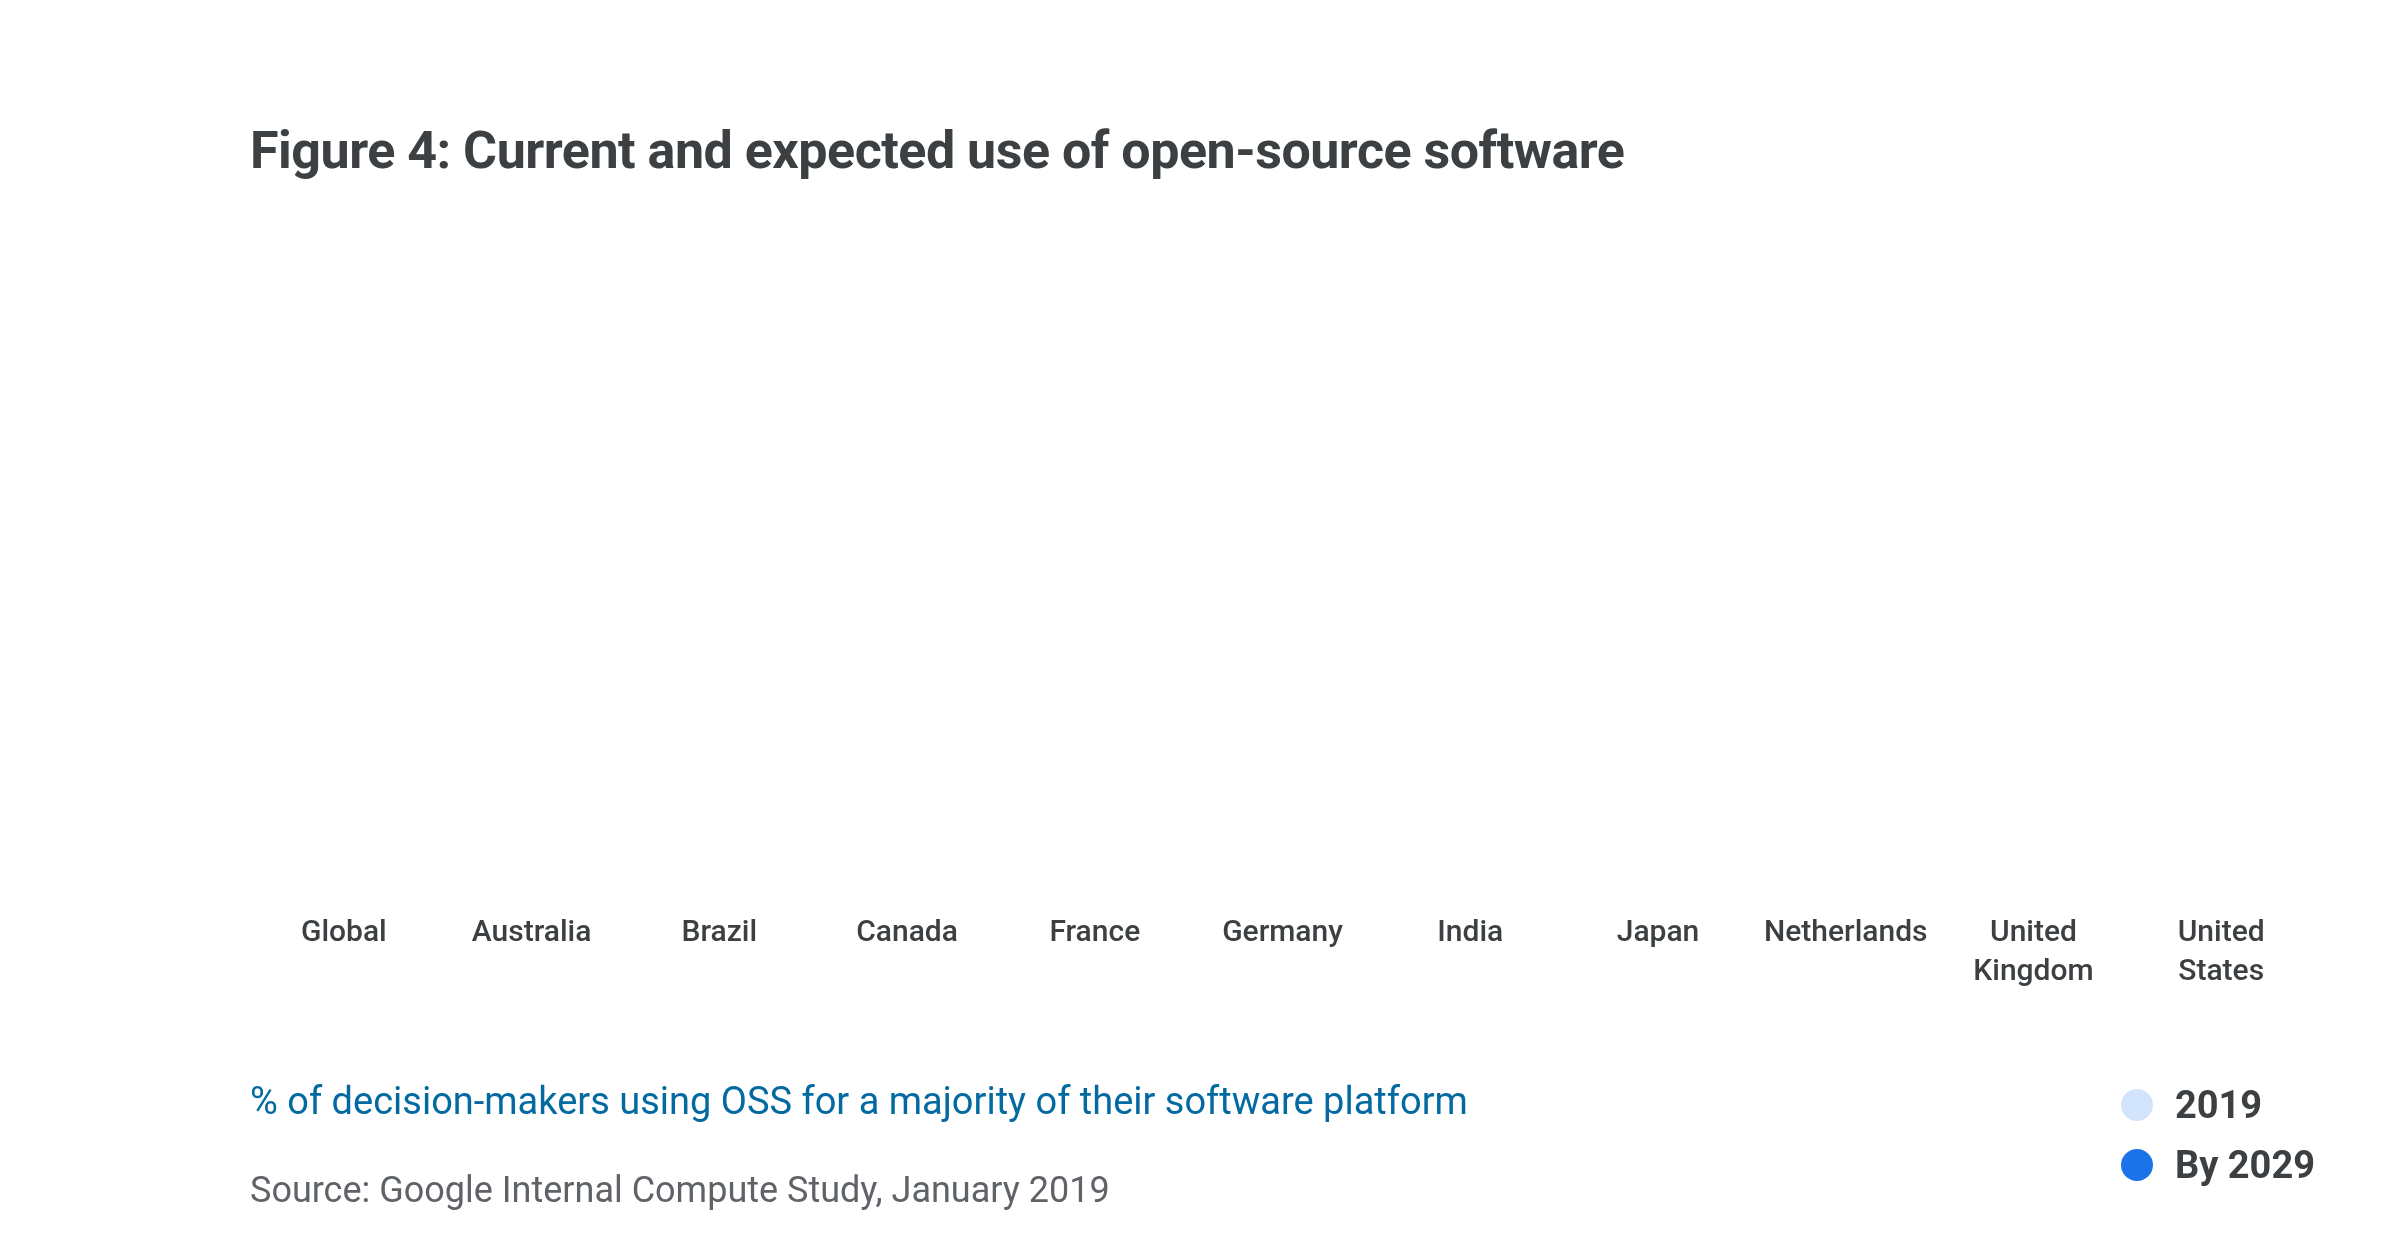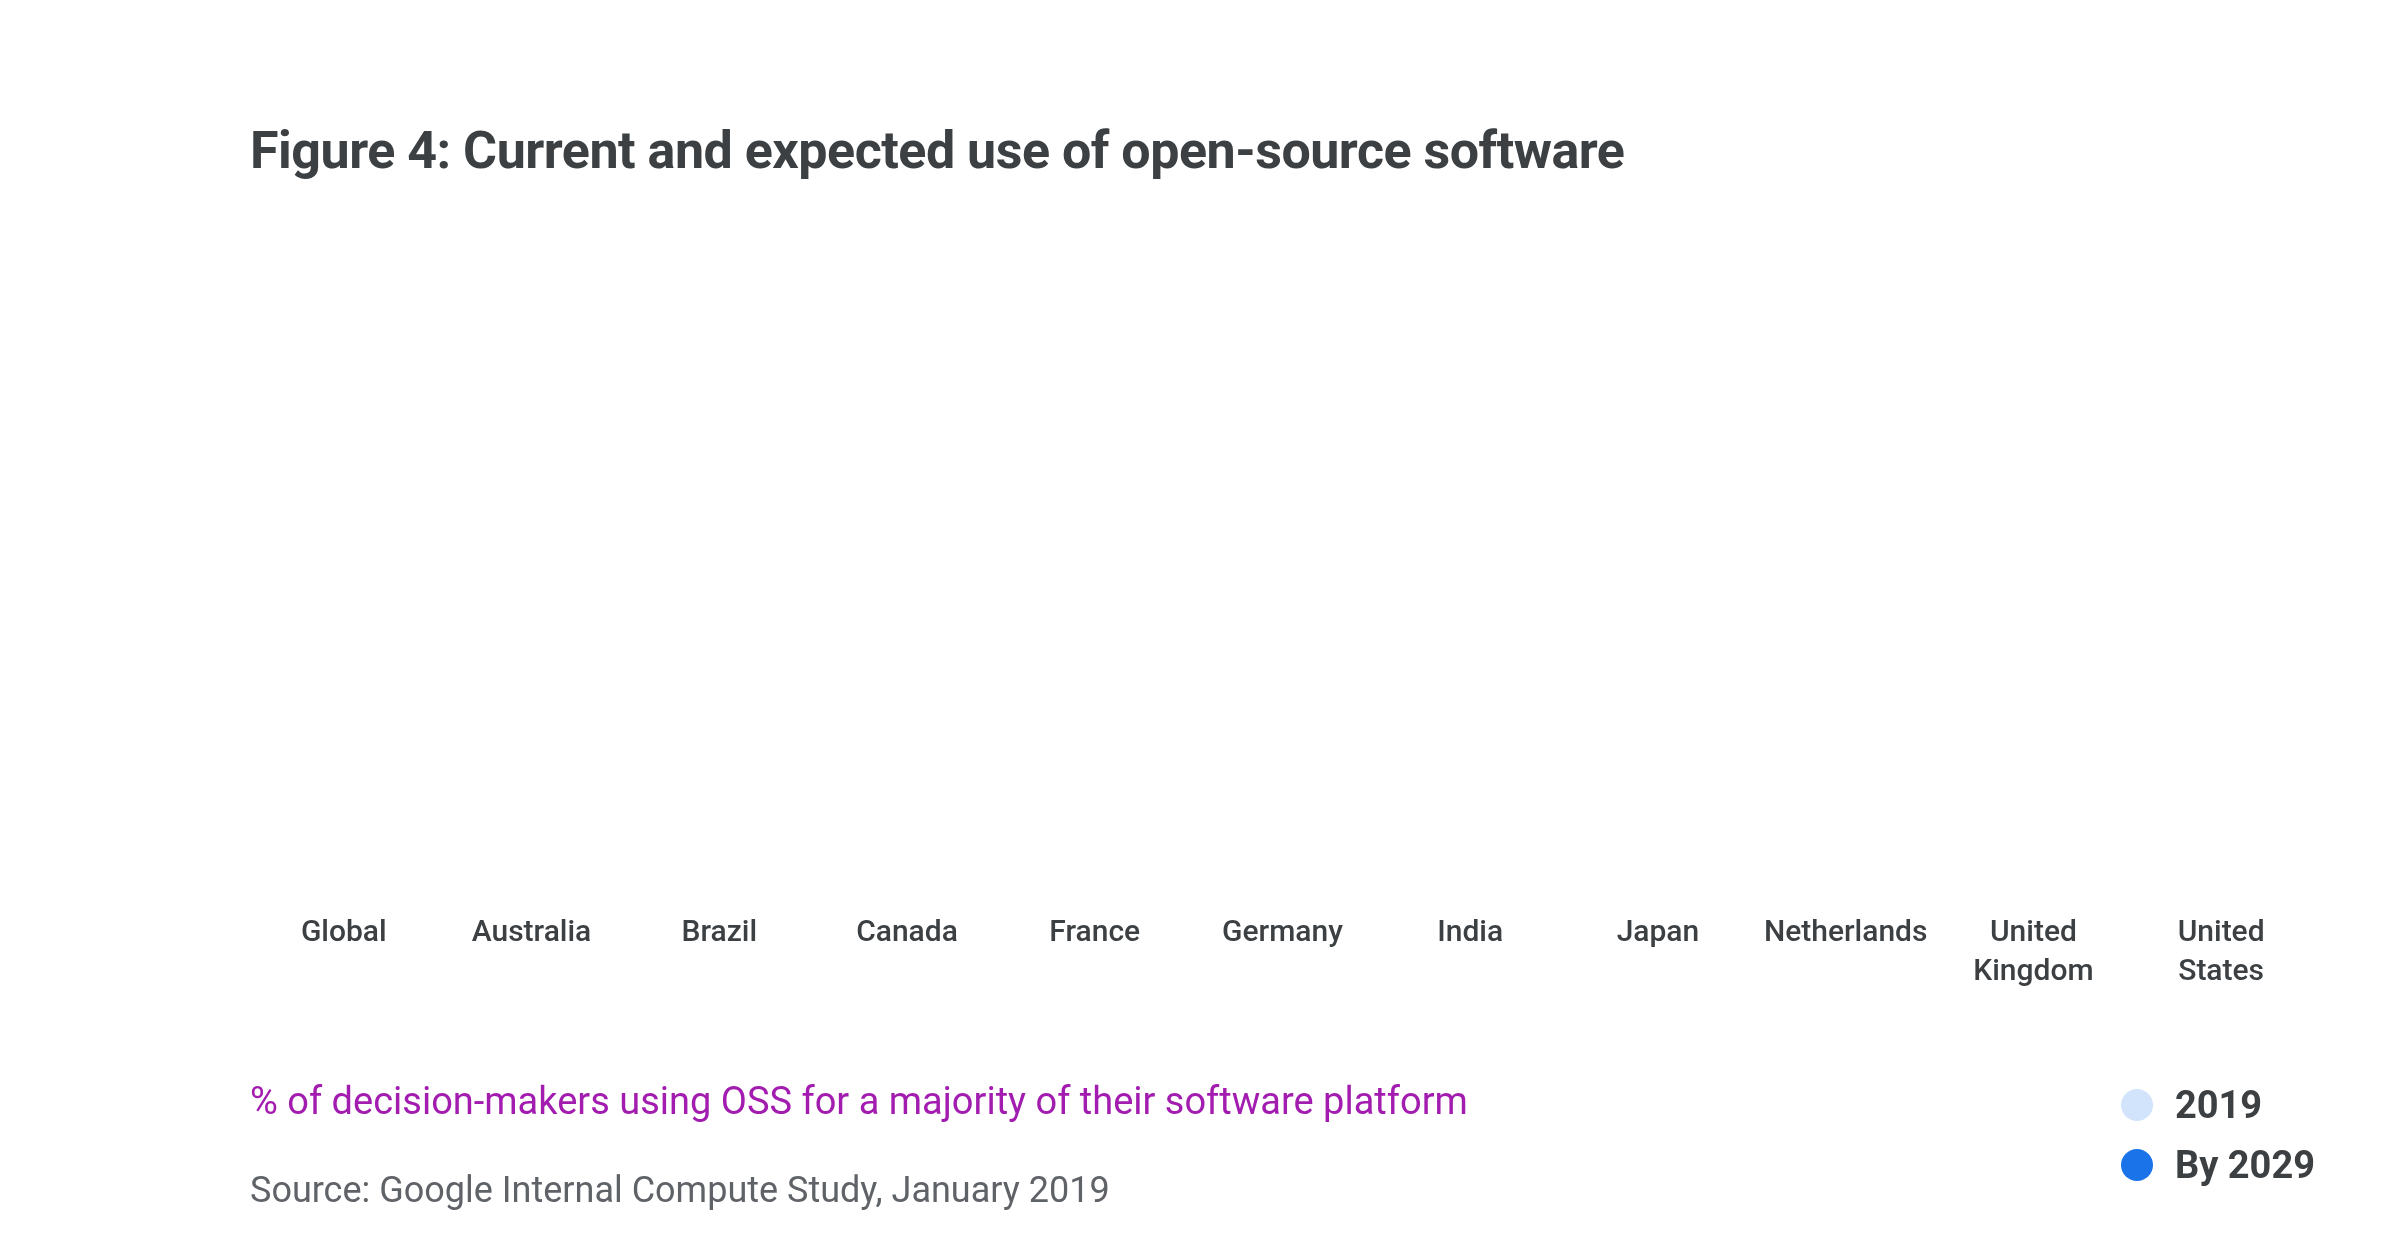--- a/index.html
+++ b/index.html
@@ -27,21 +27,21 @@
   }
   .plot-area {
     position: relative;
     width: 100%;
     height: 640px;
     margin-bottom: 30px;
   }
   .categories-row {
     display: flex;
     width: 100%;
-    justify-content: flex-end;
+    justify-content: flex-start;
   }
   .cat {
     flex: 1 1 0;
     text-align: center;
     font-size: 30px;
     font-weight: 500;
     color: #3c4043;
     line-height: 1.3;
     padding: 0 4px;
     white-space: pre-line;
@@ -53,21 +53,21 @@
     margin-top: 90px;
   }
   .footer-left {
     display: flex;
     flex-direction: column;
     gap: 46px;
   }
   .caption {
     font-size: 38px;
     font-weight: 400;
-    color: #a21caf;
+    color: #0369a1;
   }
   .source {
     font-size: 36px;
     font-weight: 400;
     color: #5f6368;
   }
   .legend {
     display: flex;
     flex-direction: column;
     gap: 16px;

